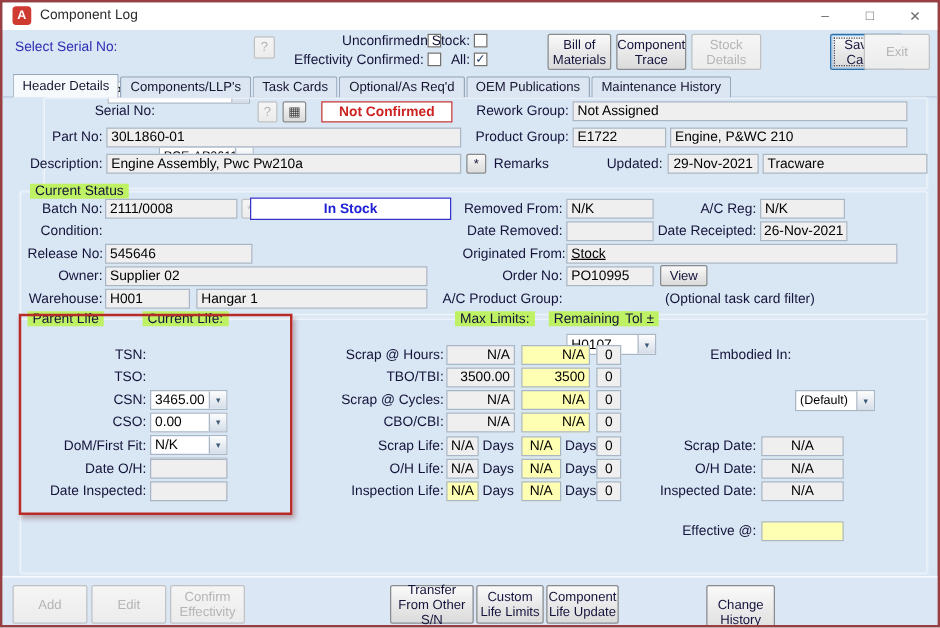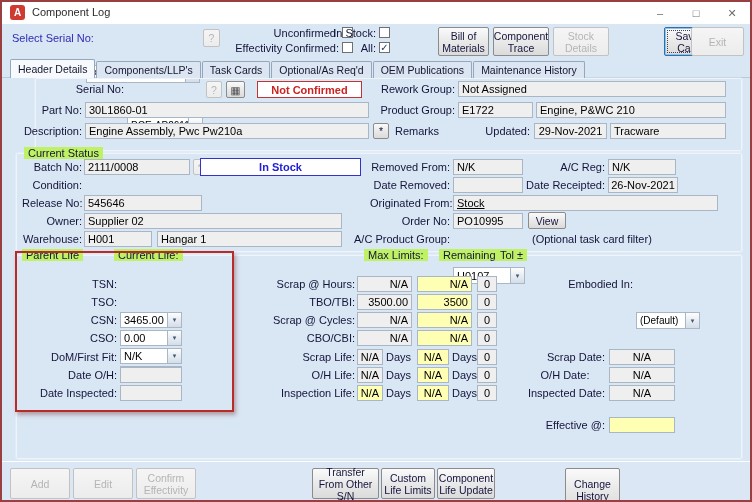--- a/index.html
+++ b/index.html
@@ -114,21 +114,21 @@
   <span class="lbl" style="left:370px;top:102px;width:83px;">Product Group:</span>
   <div class="fld" style="left:456px;top:100px;width:75px;">E1722</div>
   <div class="fld" style="left:534px;top:100px;width:190px;">Engine, P&amp;WC 210</div>
 
   <span class="lbl" style="left:20px;top:123px;width:60px;">Description:</span>
   <div class="fld" style="left:83px;top:121px;width:284px;">Engine Assembly, Pwc Pw210a</div>
   <div class="btn" style="left:371px;top:121px;width:16px;height:16px;">*</div>
   <span class="txt" style="left:393px;top:123px;">Remarks</span>
   <span class="lbl" style="left:478px;top:123px;width:50px;">Updated:</span>
   <div class="fld center" style="left:532px;top:121px;width:73px;">29-Nov-2021</div>
-  <div class="fld" style="left:608px;top:121px;width:116px;">Tracware</div>
+  <div class="fld" style="left:608px;top:121px;width:132px;">Tracware</div>
 
   <div class="panel" style="left:14px;top:151px;width:724px;height:97px;"></div>
   <span class="txt ptitle" style="left:22px;top:145px;">Current Status</span>
 
   <span class="lbl" style="left:20px;top:159px;width:60px;">Batch No:</span>
   <div class="fld" style="left:82px;top:157px;width:106px;">2111/0008</div>
   <div class="btn dis" style="left:191px;top:157px;width:13px;height:16px;font-size:9px;">*</div>
   <div class="badge blue" style="left:198px;top:156px;width:161px;height:18px;">In Stock</div>
   <span class="lbl" style="left:368px;top:159px;width:80px;">Removed From:</span>
   <div class="fld" style="left:451px;top:157px;width:70px;">N/K</div>
@@ -237,21 +237,21 @@
   <span class="txt" style="left:450px;top:385px;">Days</span>
   <div class="fld center" style="left:475px;top:383px;width:20px;">0</div>
 
   <span class="lbl" style="left:553px;top:276px;width:78px;">Embodied In:</span>
   <div class="fld combo white" style="left:634px;top:274px;width:64px;height:17px;">
     <span class="val" style="font-size:10px;">(Default)</span>
     <span class="arr">▾</span>
   </div>
   <span class="lbl" style="left:523px;top:349px;width:80px;">Scrap Date:</span>
   <div class="fld center" style="left:607px;top:347px;width:66px;">N/A</div>
-  <span class="lbl" style="left:523px;top:367px;width:80px;text-align:center;">O/H Date:</span>
+  <span class="lbl" style="left:523px;top:367px;width:80px;">O/H Date:</span>
   <div class="fld center" style="left:607px;top:365px;width:66px;">N/A</div>
   <span class="lbl" style="left:508px;top:385px;width:95px;">Inspected Date:</span>
   <div class="fld center" style="left:607px;top:383px;width:66px;">N/A</div>
   <span class="lbl" style="left:523px;top:417px;width:80px;">Effective @:</span>
   <div class="fld yellow" style="left:607px;top:415px;width:66px;"></div>
 
   <div class="redbox"></div>
 
   <div class="bottombar"></div>
   <div class="btn dis" style="left:8px;top:466px;width:60px;height:31px;">Add</div>

